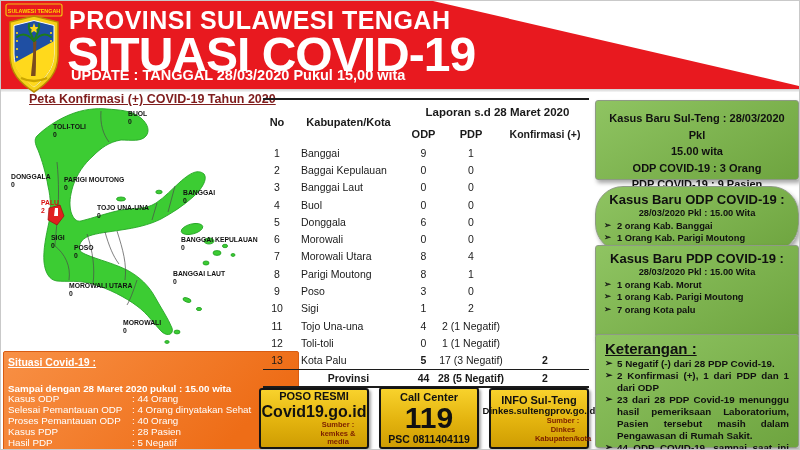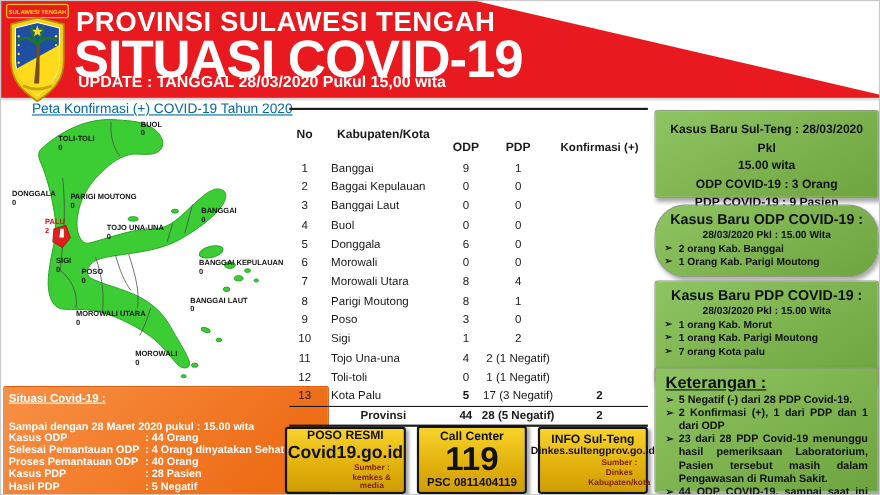--- a/index.html
+++ b/index.html
@@ -12,36 +12,36 @@
     background:#e8191f;
     clip-path:polygon(0 0, 54% 0, 100% 97%, 100% 100%, 0 100%); }
   .header-underline { position:absolute; left:0; top:88px; width:800px; height:3px;
     background:linear-gradient(#cfcfcf,#f7f7f7); }
   .hdr-org   { position:absolute; left:68px; top:5px;  color:#fff; font-size:25px; font-weight:bold; letter-spacing:.5px; }
   .hdr-title { position:absolute; left:66px; top:26px; color:#fff; font-size:48px; font-weight:bold; letter-spacing:-1px; }
   .hdr-update{ position:absolute; left:70px; top:66px; color:#fff; font-size:14.5px; font-weight:bold; }
   .logo { position:absolute; left:3px; top:2px; }
 
   
-  .map-title { position:absolute; left:28px; top:91px; font-size:12.5px; font-weight:normal;
-               color:#0369a1; text-decoration:underline; }
+  .map-title { position:absolute; left:28px; top:91px; font-size:12.5px; font-weight:bold;
+               color:#7f1d1d; text-decoration:underline; }
   .map-wrap { position:absolute; left:8px; top:103px; width:250px; height:242px; }
   .map-label { position:absolute; font-size:6.8px; font-weight:bold; color:#111;
                line-height:1.2; white-space:nowrap; }
   .map-label .val { display:block; }
   .map-label.hot { color:#d80f0f; }
 
   
   .situasi { position:absolute; left:2px; top:350px; width:296px; height:101px;
     background:linear-gradient(135deg,#f89045 0%,#ee6d17 80%);
     border:1px solid #d85c12; border-radius:2px; color:#fff; padding:4px 4px; }
   .situasi .s-title { font-size:10.5px; font-weight:bold; text-decoration:underline; }
   .situasi .s-sub   { font-size:9.8px; font-weight:bold; margin-top:15px; }
   .situasi .s-row   { display:grid; grid-template-columns:124px 1fr; font-size:9.8px;
-                      font-weight:bold; line-height:1.12; }
+                      font-weight:normal; line-height:1.12; }
 
   
   .table { position:absolute; left:262px; top:97px; width:326px;
            border-top:2px solid #1c1c1c; font-size:10.5px; color:#1a1a1a; }
   .thead { display:grid; grid-template-columns:28px 115px 35px 60px 88px;
            grid-template-rows:24px 20px; font-weight:bold; font-size:11px; }
   .th-no   { grid-column:1; grid-row:1/3; align-self:center; justify-self:center; }
   .th-reg  { grid-column:2; grid-row:1/3; align-self:center; justify-self:center; }
   .th-span { grid-column:3/6; grid-row:1; align-self:center; justify-self:center; font-size:11.5px; }
   .th-odp  { grid-column:3; grid-row:2; align-self:center; justify-self:center; }
@@ -74,21 +74,21 @@
   #ybox-call  { left:378px; width:100px; top:386px; height:62px; }
   #ybox-sulteng { left:488px; width:100px; }
 
   
   .gbox { position:absolute; left:594px; width:204px;
     background:linear-gradient(150deg,#8fc462 0%,#6ea43f 100%);
     border:1px solid #8e9a85; border-radius:3px; color:#101010;
     box-shadow:2px 3px 4px rgba(0,0,0,.35); padding:6px 8px; }
   #gbox1 { top:99px;  height:80px; text-align:center; font-size:11px; font-weight:bold; line-height:1.5; padding-top:9px; }
   #gbox2 { top:185px; height:66px;border-radius:28px; }
-  #gbox3 { top:254px; height:93px; }
+  #gbox3 { top:244px; height:93px; }
   #gbox4 { top:333px; height:114px; padding:5px 9px; }
   .g-title { text-align:center; font-size:13px; font-weight:bold; line-height:1.15; }
   .g-date  { text-align:center; font-size:9.3px; font-weight:bold; margin-bottom:2px; }
   .g-item  { font-size:9.3px; font-weight:bold; padding-left:13px; position:relative; line-height:1.35; }
   .g-item::before { content:"\27A2"; position:absolute; left:0; top:0; font-size:8.5px; }
   .k-title { font-size:15px; font-weight:bold; text-decoration:underline; margin-bottom:1px; }
   .k-item  { font-size:9.8px; font-weight:bold; padding-left:12px; position:relative;
              line-height:1.22; text-align:justify; }
   .k-item::before { content:"\27A2"; position:absolute; left:0; top:0; font-size:9px; }
 </style>
@@ -213,20 +213,21 @@
         <span>Konfirmasi (+)</span>
         <span>: 2 Pasien</span>
       </div>
 
   </div>
 
   <div class="table">
     <div class="thead">
       <span class="th-no">No</span>
       <span class="th-reg">Kabupaten/Kota</span>
+      <span class="th-span">Laporan s.d 28 Maret 2020</span>
       <span class="th-odp">ODP</span>
       <span class="th-pdp">PDP</span>
       <span class="th-konf">Konfirmasi (+)</span>
     </div>
     <div class="tr">
         <span class="td c-no">1</span>
         <span class="td c-name">Banggai</span>
         <span class="td c-odp">9</span>
         <span class="td c-pdp">1</span>
         <span class="td c-konf"></span>

